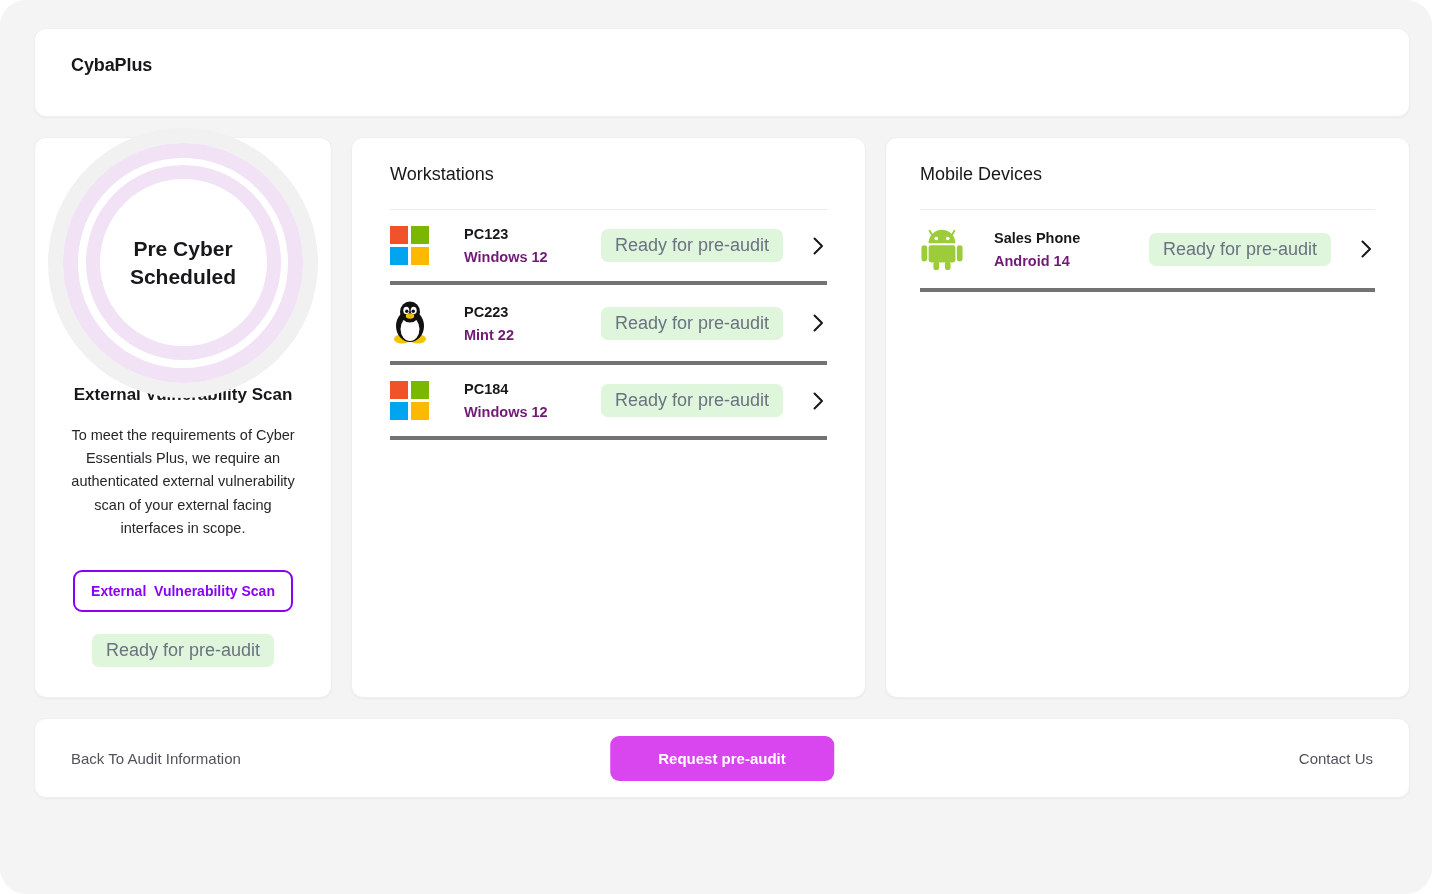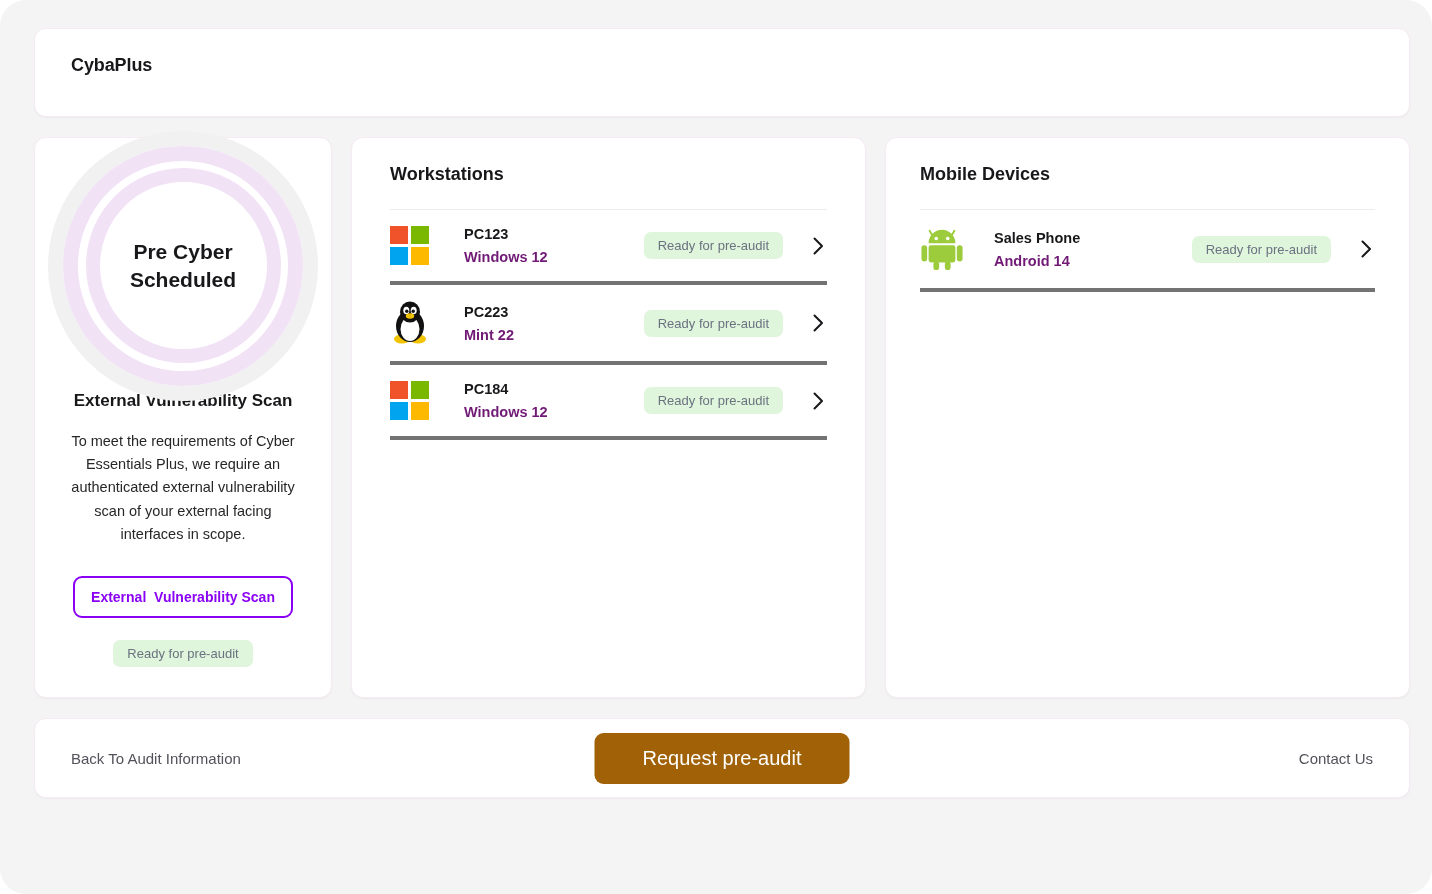--- a/index.html
+++ b/index.html
@@ -131,31 +131,31 @@
     font-weight: bold;
     font-family: "Liberation Sans", sans-serif;
     padding: 11px 16px;
     cursor: pointer;
     white-space: pre;
   }
   .badge {
     display: inline-block;
     background: #dff5dc;
     color: #6b7280;
-    font-size: 13px;
+    font-size: 18px;
     border-radius: 7px;
     padding: 6px 14px;
     white-space: nowrap;
   }
   .scan-badge { margin-top: 22px; }
 
   
   .panel-title {
     font-size: 18px;
-    font-weight: bold;
+    font-weight: normal;
     color: #18181b;
     margin-bottom: 24px;
   }
   .divider { height: 1px; background: #ececee; }
 
   .device-row {
     display: flex;
     align-items: center;
     padding: 16px 0;
     border-bottom: 4px solid #737373;
@@ -200,26 +200,26 @@
   .footer-link {
     font-size: 15px;
     color: #52525b;
     cursor: pointer;
   }
   #footer .spacer { flex: 1 1 auto; }
   .primary-button {
     position: absolute;
     left: 50%;
     transform: translateX(-50%);
-    background: #a16207;
+    background: #d946ef;
     color: #ffffff;
     border: none;
     border-radius: 9px;
-    font-size: 20px;
-    font-weight: normal;
+    font-size: 15px;
+    font-weight: bold;
     font-family: "Liberation Sans", sans-serif;
     padding: 14px 48px;
     cursor: pointer;
   }
 </style>
 </head>
 <body>
 
 <div id="frame">
   <div id="page">

